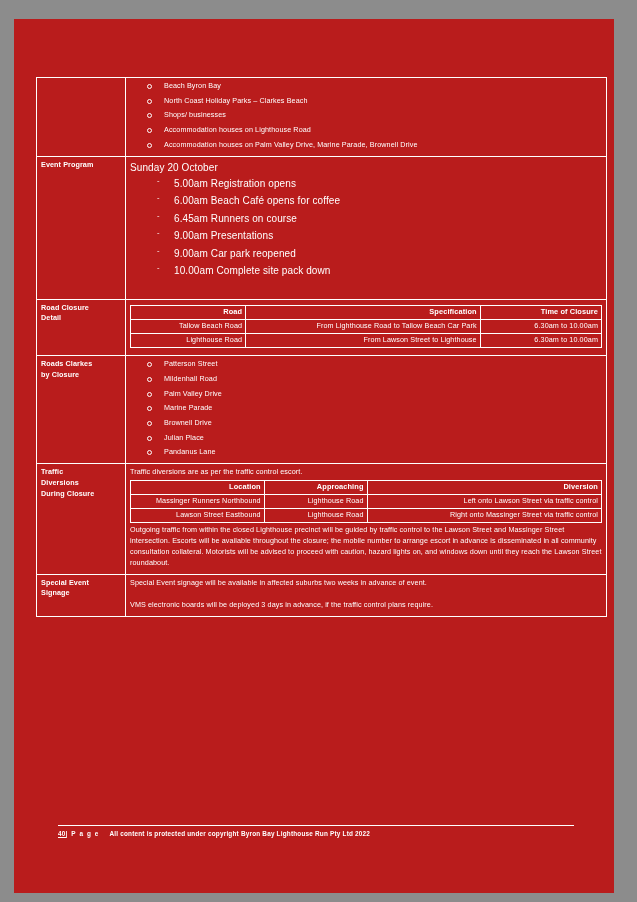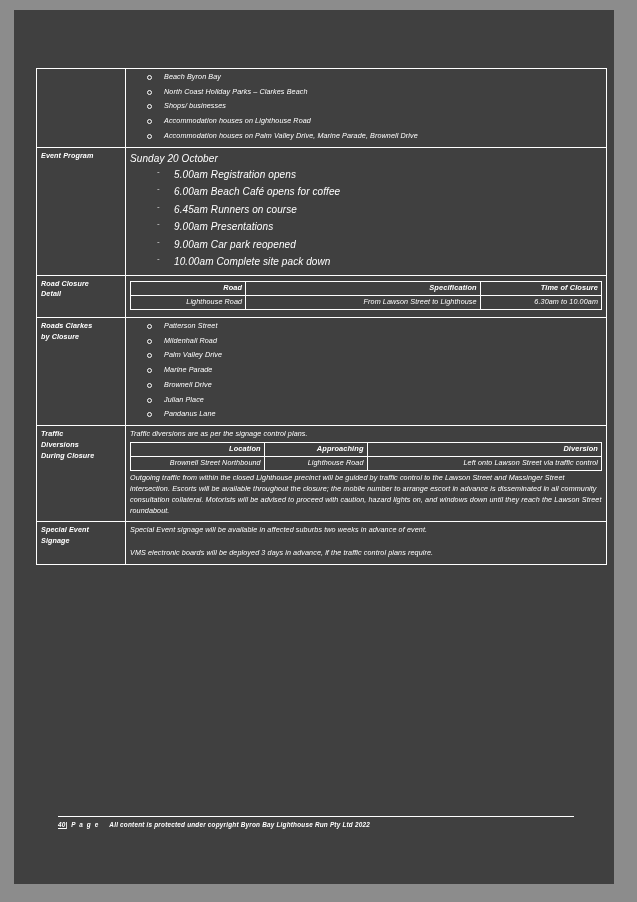--- a/index.html
+++ b/index.html
@@ -16,26 +16,25 @@
     position: relative;
     width: 637px;
     height: 902px;
     background: #8c8c8c;
   }
 
   
   #sheet {
     position: absolute;
     left: 14px;
-    top: 10px;
+    top: 19px;
     width: 600px;
     height: 874px;
-    background: #404040;
+    background: #b91c1c;
     box-shadow: 0 0 0 0 transparent;
-    font-style: italic;
   }
 
   #content {
     position: absolute;
     left: 22px;
     top: 58px;
     width: 556px;
   }
 
   
@@ -116,21 +115,21 @@
     padding: 0;
     list-style: none;
   }
   ul.dashes li {
     position: relative;
     padding-left: 44px;
     margin: 0 0 4px 0;
     font-size: 10px;
     line-height: 1.35;
   }
-  ul.dashes li:last-child { margin-bottom: 1px; }
+  ul.dashes li:last-child { margin-bottom: 16px; }
   ul.dashes li::before {
     content: "-";
     position: absolute;
     left: 27px;
     top: -1px;
     font-size: 7.5px;
     line-height: 1.35;
   }
 
   
@@ -246,20 +245,25 @@
                   </colgroup>
                 <thead>
                   <tr>
                     <th>Road</th>
                     <th>Specification</th>
                     <th>Time of Closure</th>
                   </tr>
                 </thead>
                 <tbody>
                   <tr>
+                    <td>Tallow Beach Road</td>
+                    <td>From Lighthouse Road to Tallow Beach Car Park</td>
+                    <td>6.30am to 10.00am</td>
+                  </tr>
+                  <tr>
                     <td>Lighthouse Road</td>
                     <td>From Lawson Street to Lighthouse</td>
                     <td>6.30am to 10.00am</td>
                   </tr>
                 </tbody>
               </table>
             </td>
           </tr>
 
           <tr>
@@ -280,39 +284,44 @@
             </td>
           </tr>
 
           <tr>
             <td class="labelcell">
               <span class="lbl">Traffic</span>
               <span class="lbl">Diversions</span>
               <span class="lbl">During Closure</span>
             </td>
             <td class="bodycell">
-              <p class="para tight">Traffic diversions are as per the signage control plans.</p>
+              <p class="para tight">Traffic diversions are as per the traffic control escort.</p>
               <table class="inner tdv">
                 <colgroup>
                     <col class="c1">
                     <col class="c2">
                     <col class="c3">
                   </colgroup>
                 <thead>
                   <tr>
                     <th>Location</th>
                     <th>Approaching</th>
                     <th>Diversion</th>
                   </tr>
                 </thead>
                 <tbody>
                   <tr>
-                    <td>Brownell Street Northbound</td>
+                    <td>Massinger Runners Northbound</td>
                     <td>Lighthouse Road</td>
                     <td>Left onto Lawson Street via traffic control</td>
+                  </tr>
+                  <tr>
+                    <td>Lawson Street Eastbound</td>
+                    <td>Lighthouse Road</td>
+                    <td>Right onto Massinger Street via traffic control</td>
                   </tr>
                 </tbody>
               </table>
               <p class="para last">Outgoing traffic from within the closed Lighthouse precinct will be guided by traffic control to the Lawson Street and Massinger Street intersection. Escorts will be available throughout the closure; the mobile number to arrange escort in advance is disseminated in all community consultation collateral. Motorists will be advised to proceed with caution, hazard lights on, and windows down until they reach the Lawson Street roundabout.</p>
             </td>
           </tr>
 
           <tr>
             <td class="labelcell">
               <span class="lbl">Special Event</span>

